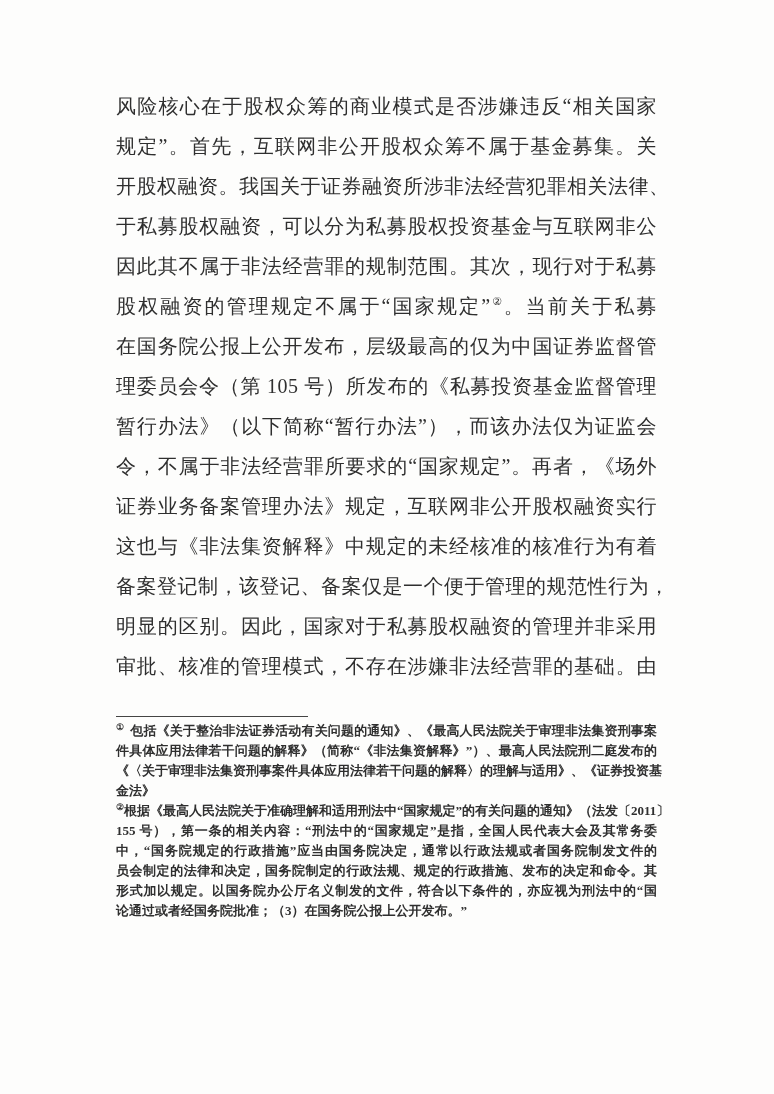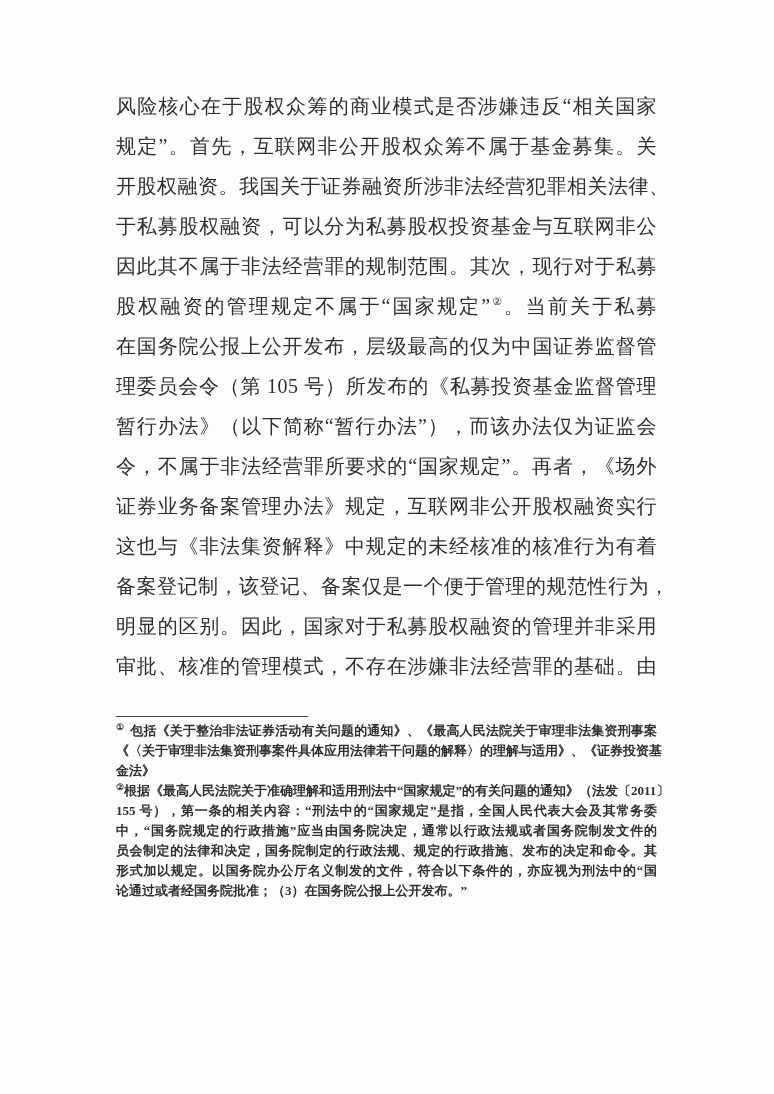--- a/index.html
+++ b/index.html
@@ -86,20 +86,21 @@
         <div class="body-line">证券业务备案管理办法》规定，互联网非公开股权融资实行</div>
         <div class="body-line">这也与《非法集资解释》中规定的未经核准的核准行为有着</div>
         <div class="body-line">备案登记制，该登记、备案仅是一个便于管理的规范性行为，</div>
         <div class="body-line">明显的区别。因此，国家对于私募股权融资的管理并非采用</div>
         <div class="body-line">审批、核准的管理模式，不存在涉嫌非法经营罪的基础。由</div>
       </div>
     <div class="footnote-separator"></div>
     <div id="footnotes-section">
         <div class="footnote">
           <div class="fn-line"><sup class="fn-marker spaced">①</sup>包括《关于整治非法证券活动有关问题的通知》、《最高人民法院关于审理非法集资刑事案</div>
+          <div class="fn-line">件具体应用法律若干问题的解释》（简称“《非法集资解释》”）、最高人民法院刑二庭发布的</div>
           <div class="fn-line">《〈关于审理非法集资刑事案件具体应用法律若干问题的解释〉的理解与适用》、《证券投资基</div>
           <div class="fn-line no-fill">金法》</div>
         </div>
         <div class="footnote">
           <div class="fn-line"><sup class="fn-marker">②</sup>根据《最高人民法院关于准确理解和适用刑法中“国家规定”的有关问题的通知》（法发〔2011〕</div>
           <div class="fn-line">155 号），第一条的相关内容：“刑法中的“国家规定”是指，全国人民代表大会及其常务委</div>
           <div class="fn-line">中，“国务院规定的行政措施”应当由国务院决定，通常以行政法规或者国务院制发文件的</div>
           <div class="fn-line">员会制定的法律和决定，国务院制定的行政法规、规定的行政措施、发布的决定和命令。其</div>
           <div class="fn-line">形式加以规定。以国务院办公厅名义制发的文件，符合以下条件的，亦应视为刑法中的“国</div>
           <div class="fn-line no-fill">论通过或者经国务院批准；（3）在国务院公报上公开发布。”</div>

